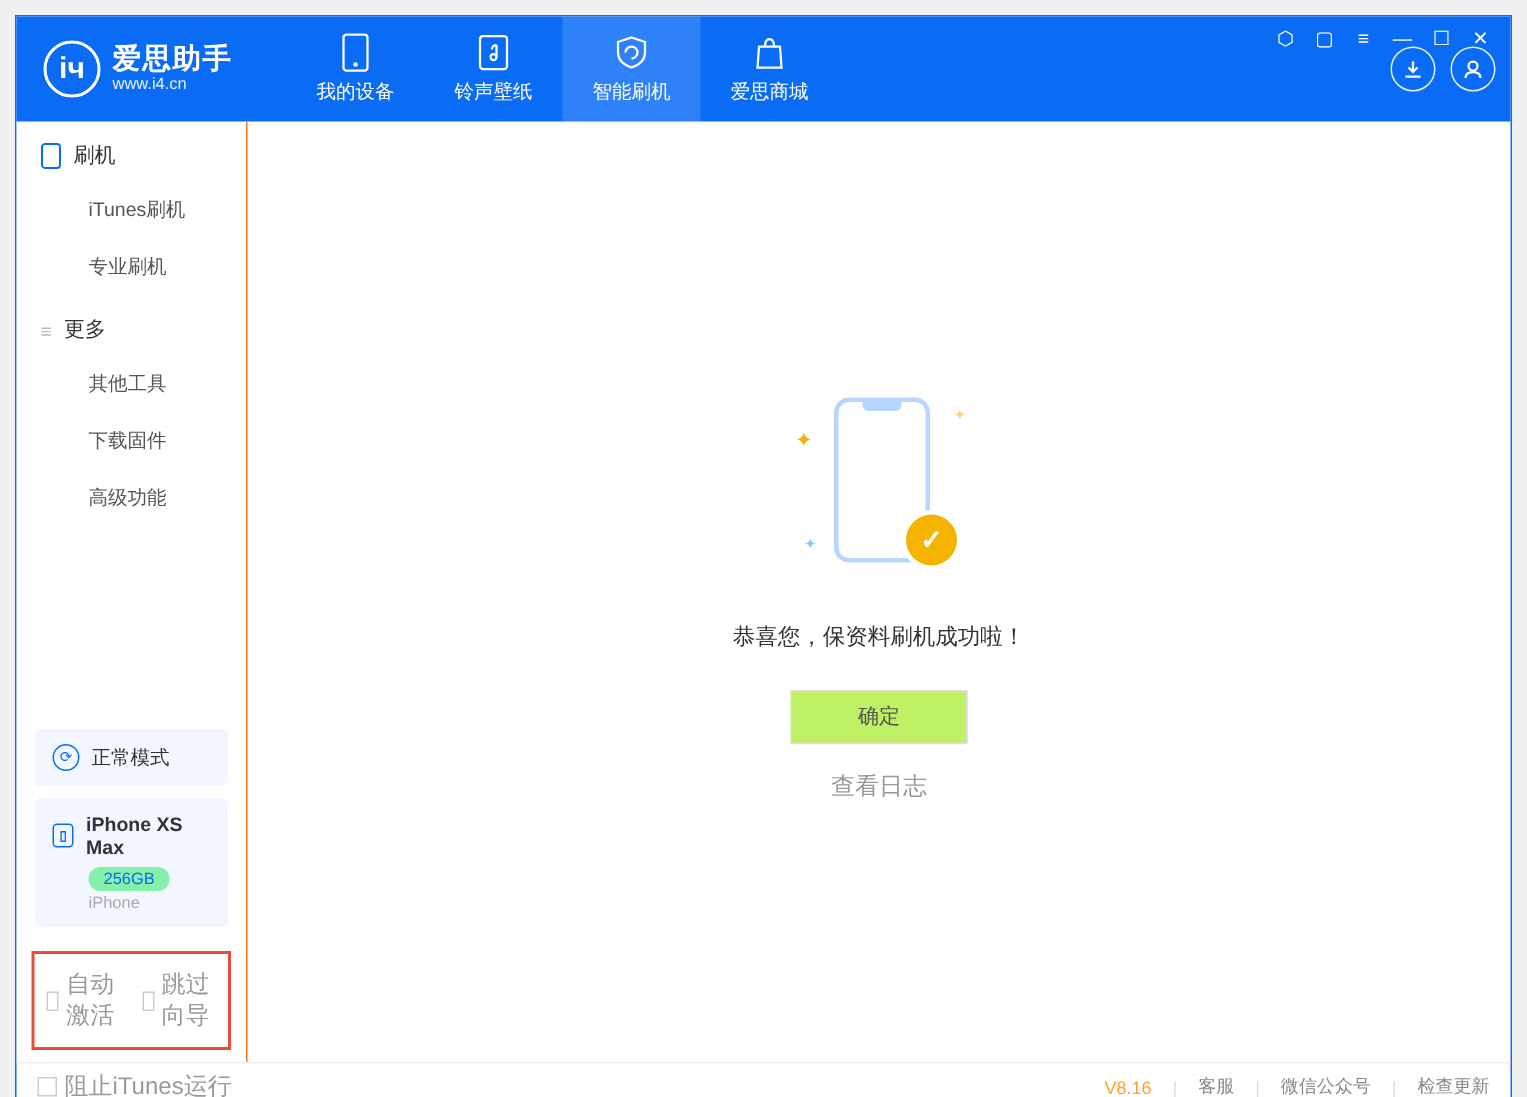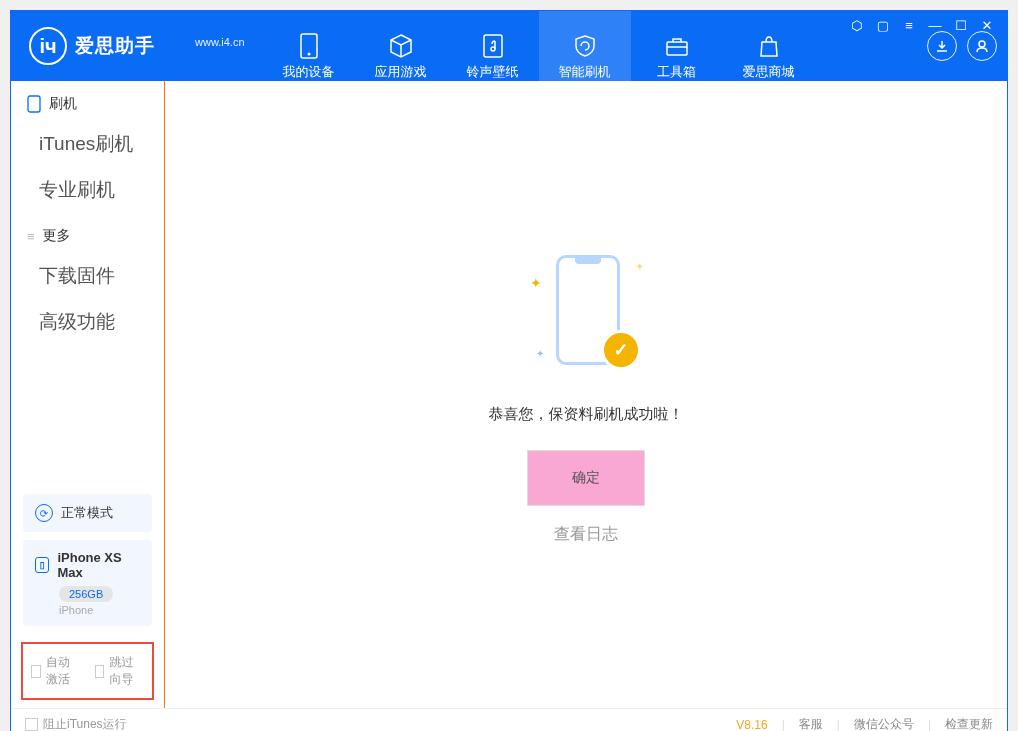--- a/index.html
+++ b/index.html
@@ -1,56 +1,56 @@
 <!DOCTYPE html>
 <html><head>
 <meta charset="utf-8">
 <style>
 * { margin: 0; padding: 0; box-sizing: border-box; font-family: "Microsoft YaHei", sans-serif; }
 body { background: #f0f0f0; display: flex; justify-content: center; align-items: flex-start; padding: 10px; }
 .window { width: 1018px; height: 731px; background: #fff; border: 1px solid #0a6cf5; display: flex; flex-direction: column; }
 .titlebar { height: 70px; background: linear-gradient(to bottom, #0a6cf5, #0a6cf5); display: flex; align-items: stretch; color: #fff; }
 .logo-area { display: flex; align-items: center; padding: 0 18px; min-width: 180px; }
 .logo-icon { width: 38px; height: 38px; border: 2px solid #fff; border-radius: 50%; display: flex; align-items: center; justify-content: center; font-weight: bold; font-size: 20px; margin-right: 8px; }
-.logo-text { display: flex; line-height: 1.1; gap: 40px; }
+.logo-text { display: flex; flex-direction: column; line-height: 1.1; }
 .logo-title { font-size: 19px; font-weight: bold; letter-spacing: 1px; }
 .logo-sub { font-size: 11px; opacity: 0.9; }
 .navtabs { display: flex; flex: 1; }
-.navtab { width: 92px; display: flex; flex-direction: column; align-items: center; justify-content: flex-end; font-size: 13px; cursor: pointer; position: relative; }
+.navtab { width: 92px; display: flex; flex-direction: column; align-items: center; justify-content: center; font-size: 13px; cursor: pointer; position: relative; }
 .navtab.active { background: rgba(255,255,255,0.15); }
 .navtab .nt-icon { width: 26px; height: 26px; margin-bottom: 4px; display: flex; align-items: center; justify-content: center; }
 .titlebar-right { display: flex; align-items: center; padding-right: 10px; gap: 10px; }
 .win-controls-top { position: absolute; top: 6px; right: 12px; display: flex; gap: 10px; }
 .win-ctrl { width: 16px; height: 16px; display: flex; align-items: center; justify-content: center; color: #fff; cursor: pointer; font-size: 13px; }
 .circle-btn { width: 30px; height: 30px; border: 1.5px solid rgba(255,255,255,0.9); border-radius: 50%; display: flex; align-items: center; justify-content: center; cursor: pointer; }
 .body { flex: 1; display: flex; overflow: hidden; }
 .sidebar { width: 154px; border-right: 1px solid #f97316; display: flex; flex-direction: column; background: #fff; }
 .side-section-header { display: flex; align-items: center; padding: 14px 16px 8px; font-size: 14px; color: #333; font-weight: 500; gap: 8px; }
-.side-item { padding: 10px 16px 10px 28px; font-size: 19px; color: #555; cursor: pointer; }
+.side-item { padding: 10px 16px 10px 48px; font-size: 13px; color: #555; cursor: pointer; }
 .side-item.active { color: #0a6cf5; }
 .side-spacer { flex: 1; }
 .mode-box { margin: 8px 12px; padding: 10px 12px; background: #f2f7ff; border-radius: 4px; display: flex; align-items: center; gap: 8px; font-size: 13px; color: #333; }
 .mode-icon { width: 18px; height: 18px; border-radius: 50%; border: 1.5px solid #0a6cf5; display: flex; align-items: center; justify-content: center; color: #0a6cf5; font-size: 10px; }
 .device-box { margin: 0 12px 8px; padding: 10px 12px; background: #f2f7ff; border-radius: 4px; }
 .device-row1 { display: flex; align-items: center; gap: 8px; font-size: 13px; font-weight: 600; color: #333; }
 .device-ic { width: 16px; height: 16px; border: 1.5px solid #0a6cf5; border-radius: 3px; display:flex;align-items:center;justify-content:center;color:#0a6cf5;font-size:9px; }
-.device-badge { display: inline-block; margin: 6px 0 2px 24px; padding: 2px 10px; border-radius: 10px; background: #e5e5e5; color: #0a6cf5; font-size: 11px; }
+.device-badge { display: inline-block; margin: 6px 0 2px 24px; padding: 2px 10px; border-radius: 10px; background: #86efac; color: #0a6cf5; font-size: 11px; }
 .device-type { margin-left: 24px; font-size: 11px; color: #aaa; }
 .red-box { margin: 8px 10px; border: 2px solid #e74c3c; padding: 10px 8px; display: flex; gap: 14px; align-items: center; }
-.chk { display: flex; align-items: center; gap: 5px; font-size: 12px; color: #999; cursor: pointer; }
+.chk { display: flex; align-items: center; gap: 5px; font-size: 16px; color: #999; cursor: pointer; }
 .chk-box { width: 13px; height: 13px; border: 1px solid #ccc; background: #fff; }
 .content { flex: 1; display: flex; flex-direction: column; align-items: center; justify-content: center; }
 .success-ill { width: 120px; height: 140px; position: relative; margin-bottom: 20px; }
 .phone-shape { position: absolute; left: 30px; top: 10px; width: 64px; height: 110px; border: 3px solid #b7d6ff; border-radius: 10px; background: #fff; }
 .phone-notch { position: absolute; top: 0; left: 50%; transform: translateX(-50%); width: 26px; height: 6px; background: #b7d6ff; border-radius: 0 0 4px 4px; }
 .check-badge { position: absolute; right: 8px; bottom: 18px; width: 34px; height: 34px; border-radius: 50%; background: #f5b400; display: flex; align-items: center; justify-content: center; color: #fff; font-size: 18px; font-weight: bold; box-shadow: 0 0 0 3px #fff; }
 .spark { position: absolute; font-size: 14px; color: #f5b400; }
 .s1 { left: 4px; top: 30px; } .s2 { right: 2px; top: 16px; color:#ffd27a;font-size:10px; } .s3 { left: 10px; bottom: 26px; color:#8fc3ff;font-size:10px; }
 .success-msg { font-size: 15px; color: #333; margin-bottom: 26px; }
-.ok-btn { padding: 18px 44px; border: 1px solid #ddd; background: #f9a8d4; font-size: 14px; color: #555; cursor: pointer; margin-bottom: 18px; }
+.ok-btn { padding: 8px 44px; border: 1px solid #ddd; background: #bef264; font-size: 14px; color: #555; cursor: pointer; margin-bottom: 18px; }
 .log-link { font-size: 16px; color: #999; cursor: pointer; }
 .statusbar { height: 32px; border-top: 1px solid #eee; display: flex; align-items: center; padding: 0 14px; font-size: 12px; color: #888; }
 .sb-left { display: flex; align-items: center; gap: 6px; }
 .sb-right { margin-left: auto; display: flex; align-items: center; gap: 14px; }
 .sb-ver { color: #f5a623; }
 .sb-sep { color: #ddd; }
 .sb-link { cursor: pointer; }
 .titlebar-wrapper { position: relative; }
 </style>
 </head>
@@ -79,53 +79,36 @@
         <span class="nt-icon">
             <svg width="22" height="26" viewBox="0 0 22 26">
               <rect x="3" y="1" width="16" height="24" rx="2" fill="none" stroke="#fff" stroke-width="1.5"></rect>
               <circle cx="11" cy="21" r="1.5" fill="#fff"></circle>
             </svg>
           </span>
         <span>我的设备</span>
       </div>
       <div class="navtab">
         <span class="nt-icon">
-            <svg width="26" height="26" viewBox="0 0 26 26">
-              <path d="M13 2 L23 7 L23 19 L13 24 L3 19 L3 7 Z M3 7 L13 12 L23 7 M13 12 L13 24" fill="none" stroke="#fff" stroke-width="1.5"></path>
-            </svg>
-          </span>
-        <span>应用游戏</span>
-      </div>
-      <div class="navtab">
-        <span class="nt-icon">
             <svg width="24" height="26" viewBox="0 0 24 26">
               <rect x="3" y="2" width="18" height="22" rx="2" fill="none" stroke="#fff" stroke-width="1.5"></rect>
               <path d="M14 8 L14 16 M14 8 Q11 8 11 11" fill="none" stroke="#fff" stroke-width="1.5"></path>
               <circle cx="12" cy="16" r="2" fill="none" stroke="#fff" stroke-width="1.5"></circle>
             </svg>
           </span>
         <span>铃声壁纸</span>
       </div>
       <div class="navtab active">
         <span class="nt-icon">
             <svg width="26" height="26" viewBox="0 0 26 26">
               <path d="M13 3 L22 6 L22 13 Q22 20 13 23 Q4 20 4 13 L4 6 Z" fill="none" stroke="#fff" stroke-width="1.5"></path>
               <path d="M9 13 A4 4 0 1 1 13 17" fill="none" stroke="#fff" stroke-width="1.5"></path>
             </svg>
           </span>
         <span>智能刷机</span>
-      </div>
-      <div class="navtab">
-        <span class="nt-icon">
-            <svg width="26" height="24" viewBox="0 0 26 24">
-              <rect x="3" y="8" width="20" height="13" rx="1" fill="none" stroke="#fff" stroke-width="1.5"></rect>
-              <path d="M9 8 L9 5 L17 5 L17 8 M3 13 L23 13" fill="none" stroke="#fff" stroke-width="1.5"></path>
-            </svg>
-          </span>
-        <span>工具箱</span>
       </div>
       <div class="navtab">
         <span class="nt-icon">
             <svg width="24" height="26" viewBox="0 0 24 26">
               <path d="M5 9 L19 9 L20 23 L4 23 Z M9 9 Q9 4 12 4 Q15 4 15 9" fill="none" stroke="#fff" stroke-width="1.5"></path>
             </svg>
           </span>
         <span>爱思商城</span>
       </div>
     </div>
@@ -152,20 +135,21 @@
           </svg>
         <span>刷机</span>
       </div>
       <div class="side-item">iTunes刷机</div>
       <div class="side-item">专业刷机</div>
 
       <div class="side-section-header">
         <span style="color:#bbb;font-size:13px;">≡</span>
         <span>更多</span>
       </div>
+      <div class="side-item">其他工具</div>
       <div class="side-item">下载固件</div>
       <div class="side-item">高级功能</div>
 
       <div class="side-spacer"></div>
 
       <div class="mode-box">
         <span class="mode-icon">⟳</span>
         <span>正常模式</span>
       </div>
       <div class="device-box">

